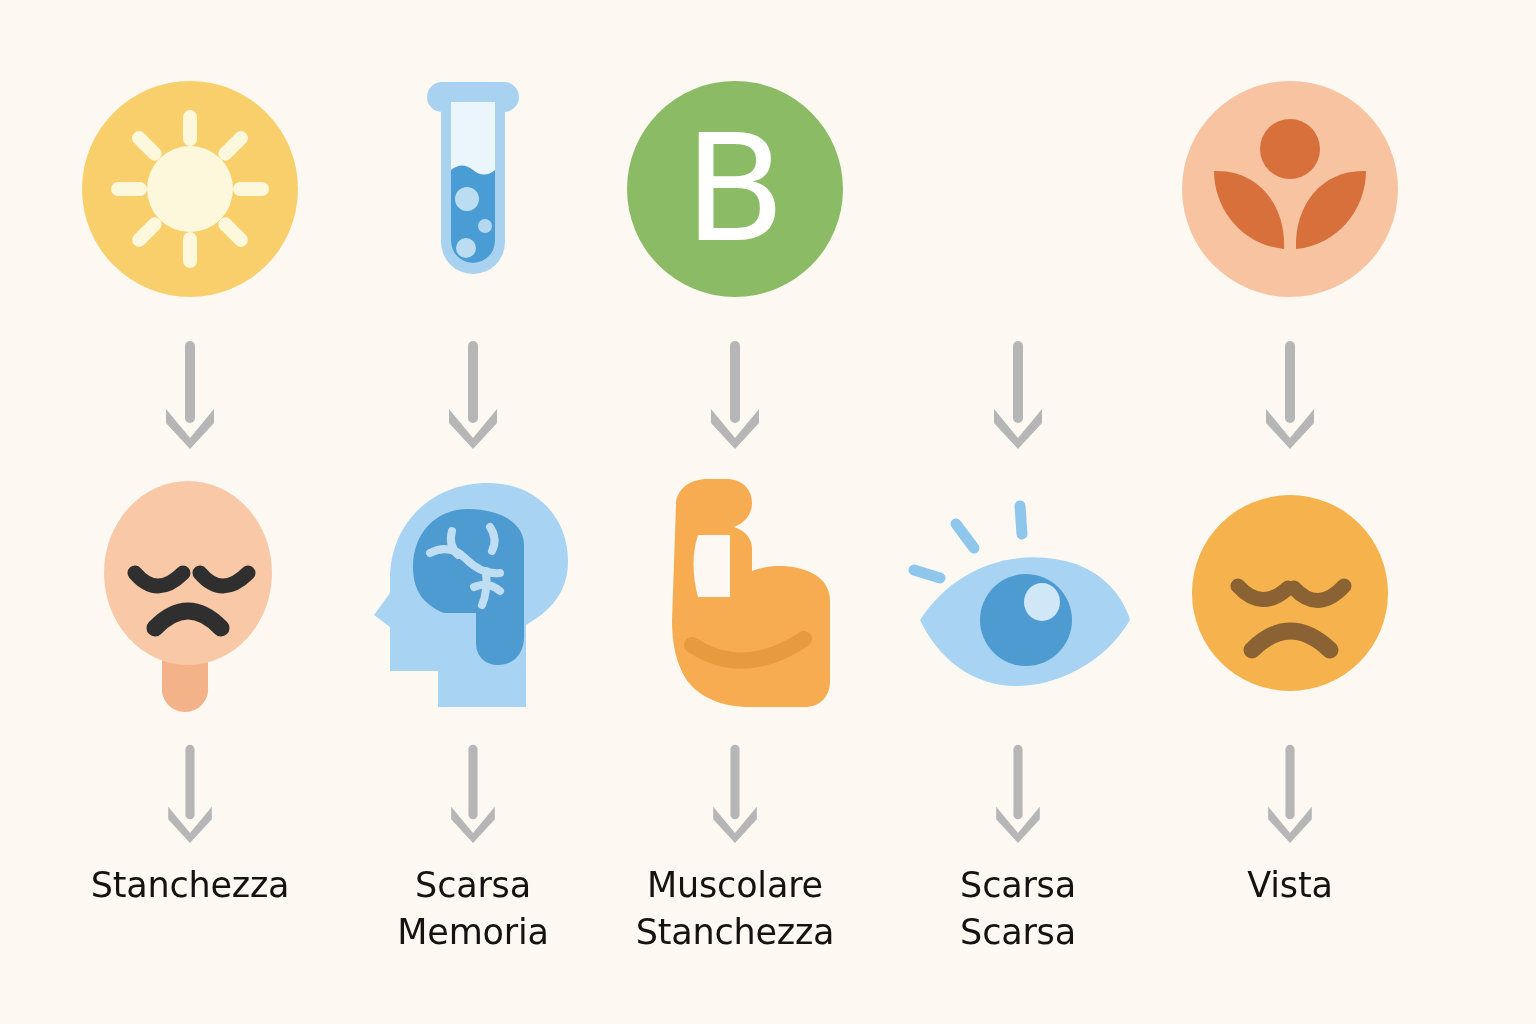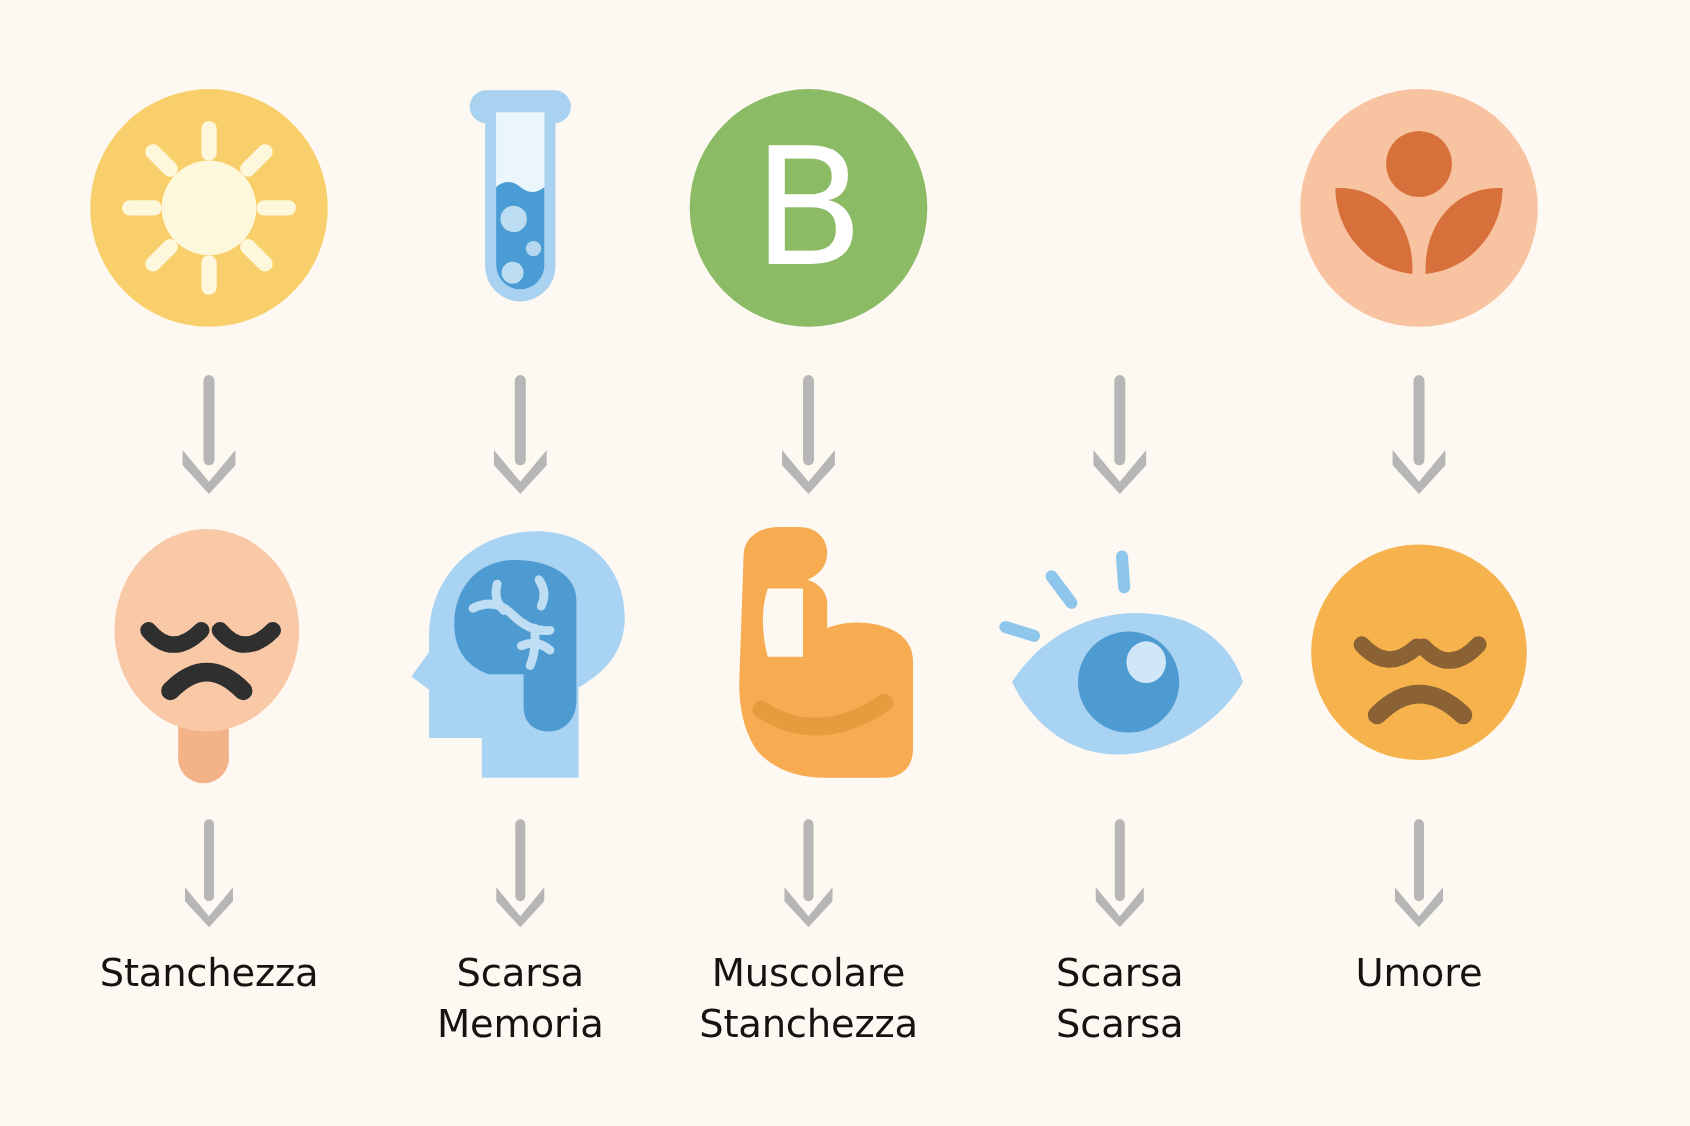--- a/index.html
+++ b/index.html
@@ -292,17 +292,17 @@
     </div>
 
     <div class="arrow-slot-bottom">
       <svg width="64" height="100" viewBox="0 0 64 110">
         <rect x="27" y="2" width="10" height="82" rx="5" fill="#B6B6B6"></rect>
         <path d="M8 70 L32 99 L56 70 L56 84 L32 110 L8 84 Z" fill="#B6B6B6"></path>
       </svg>
     </div>
 
     <div class="label-slot">
-      <span class="label-line">Umore</span>
+      <span class="label-line">Vista</span>
     </div>
   </div>
 
 </div>
 
 </body></html>

